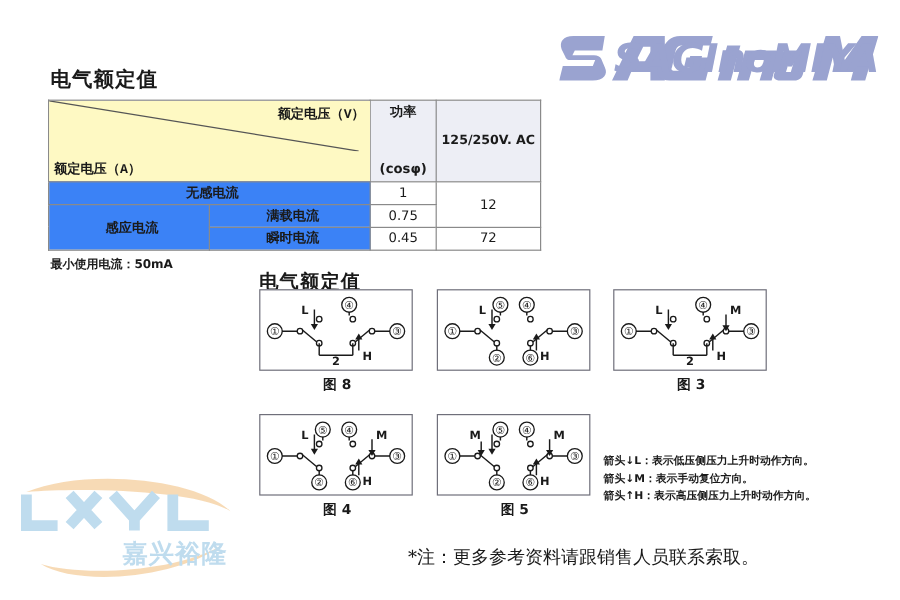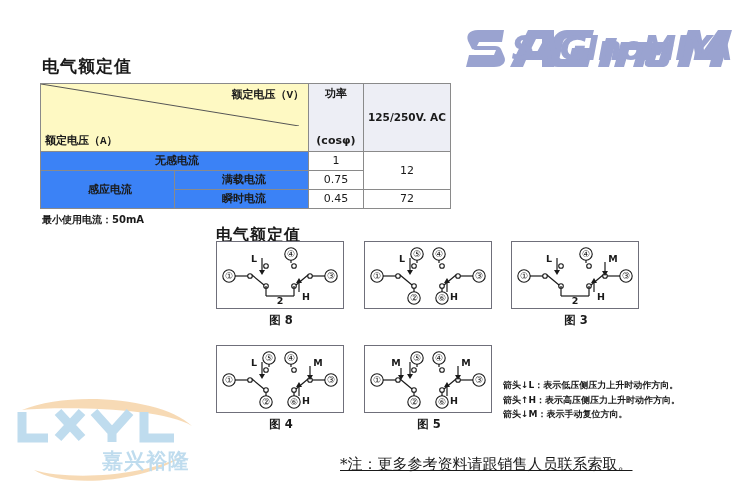--- a/index.html
+++ b/index.html
@@ -200,21 +200,20 @@
   
   #footer-note {
     position: absolute;
     left: 340px;
     top: 455px;
     font-family: "DejaVu Serif", serif;
     font-size: 15px;
     color: #1a1a1a;
     z-index: 2;
     white-space: nowrap;
-    text-decoration: underline;
   }
 </style>
 </head>
 <body>
 
 <div id="watermark">
   <svg width="200" height="105" viewBox="0 0 200 105">
     <path d="M8 18 C 55 -2, 150 6, 178 34 C 150 16, 52 14, 8 18 Z" fill="#f6d4a8" opacity="0.85"></path>
     <path d="M20 78 C 48 96, 130 92, 172 62 C 130 86, 52 88, 20 78 Z" fill="#f6d4a8" opacity="0.85"></path>
     <g stroke="#bfdcee" stroke-width="9" fill="none" stroke-linecap="butt">
@@ -501,17 +500,17 @@
               <text x="77" y="59.4" text-anchor="middle" font-size="9" font-family="&quot;DejaVu Sans&quot;, sans-serif" fill="#1a1a1a">⑥</text>
             </g>
           </svg></div>
       <div class="diagram-caption">图 5</div>
     </div>
   </div>
 </section>
 
 <div id="arrow-legend">
   <div>箭头↓L：表示低压侧压力上升时动作方向。</div>
+  <div>箭头↓M：表示手动复位方向。</div>
   <div>箭头↑H：表示高压侧压力上升时动作方向。</div>
-  <div>箭头↓M：表示手动复位方向。</div>
 </div>
 
 <div id="footer-note">*注：更多参考资料请跟销售人员联系索取。</div>
 
 </body></html>

